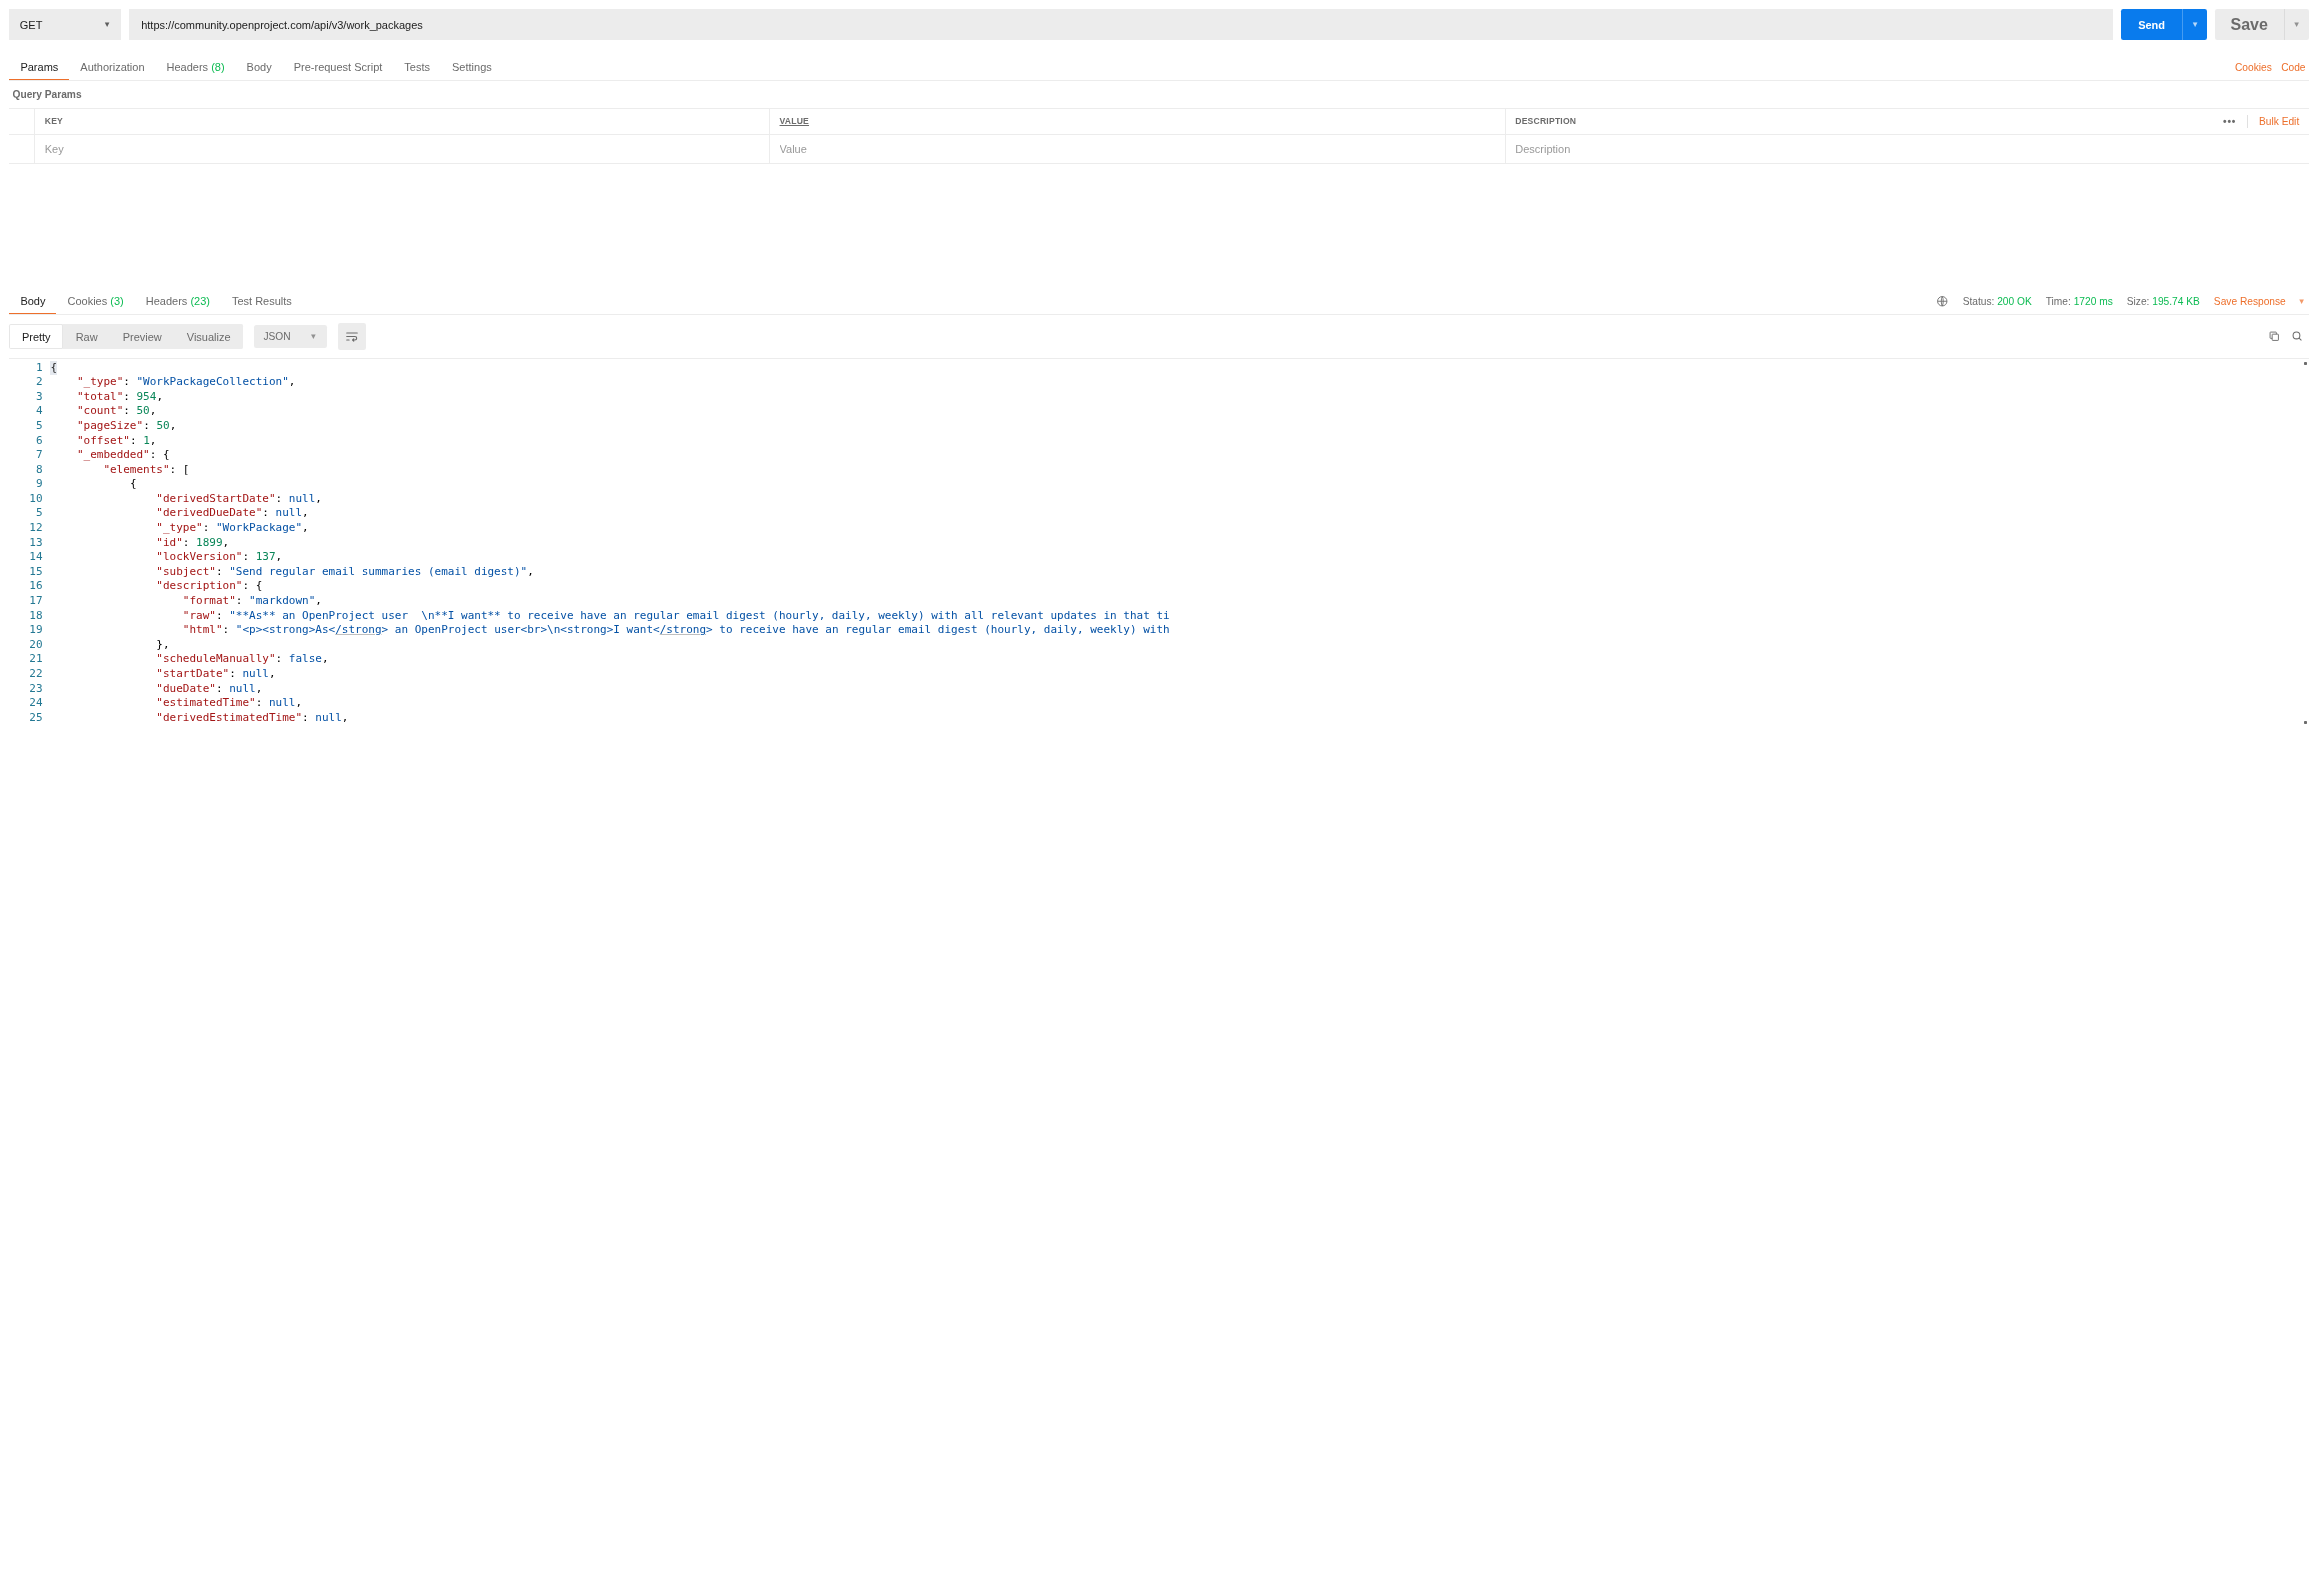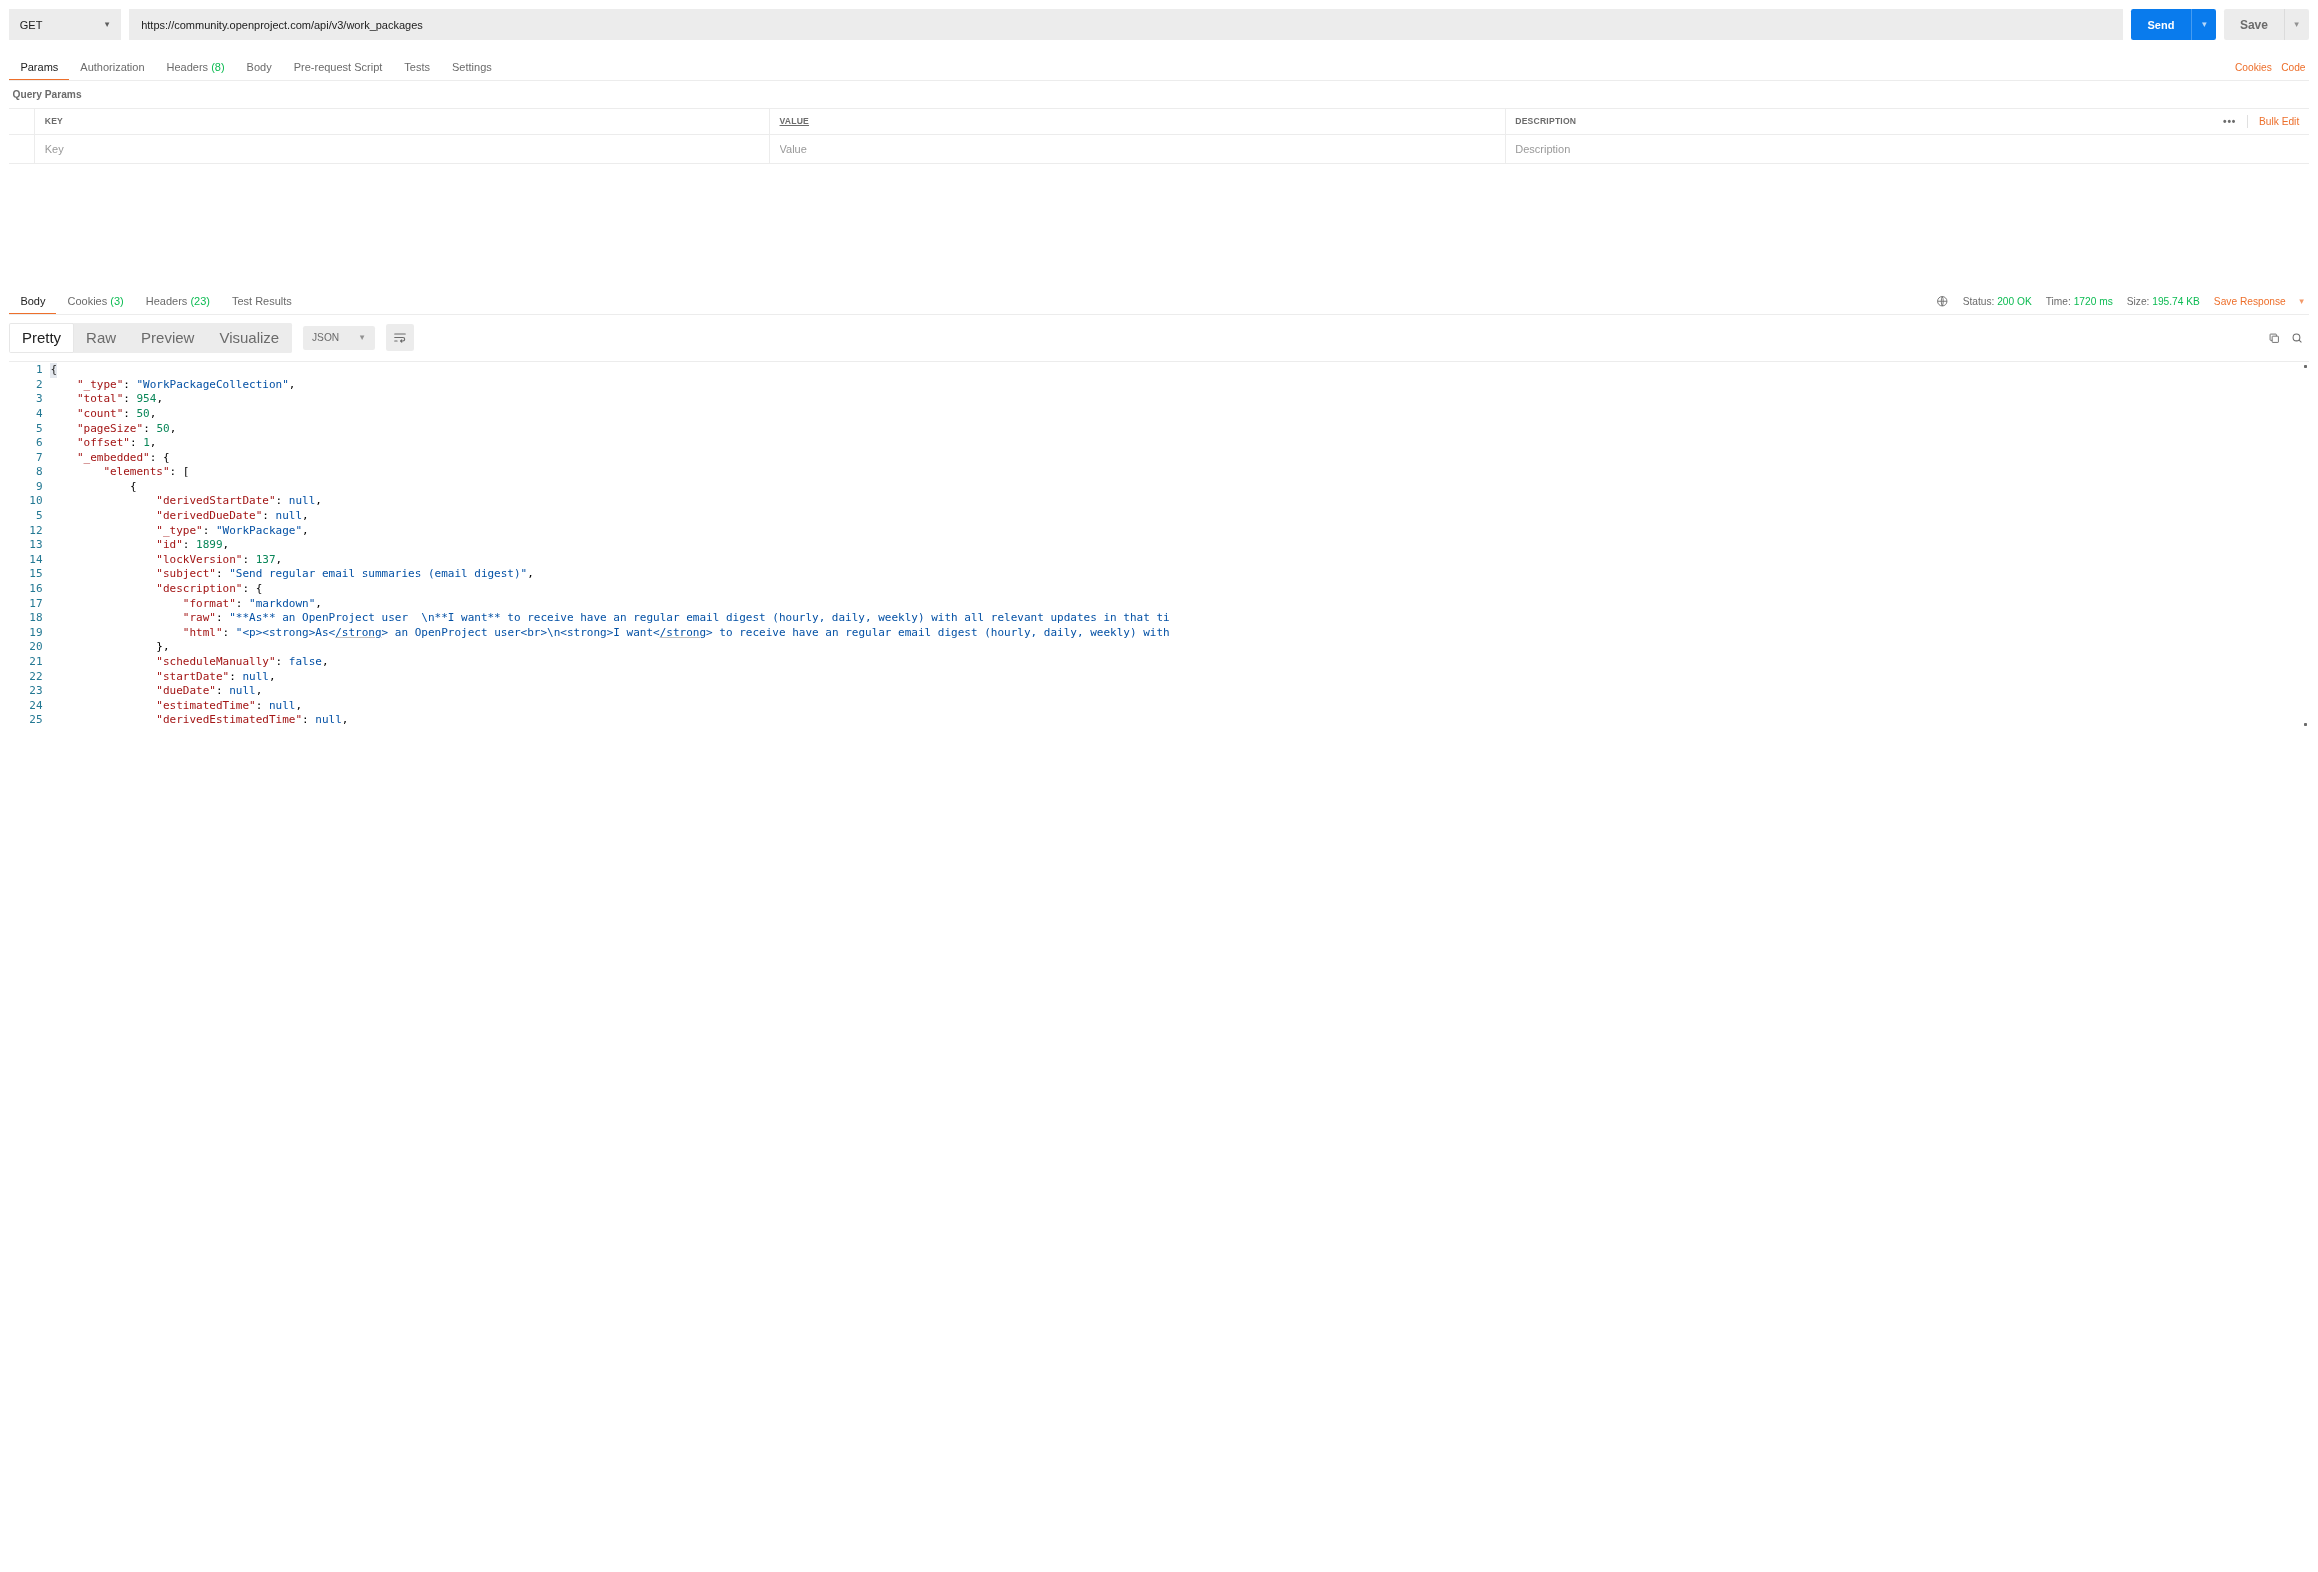--- a/index.html
+++ b/index.html
@@ -8,21 +8,21 @@
 
 
 .request-bar { display: flex; gap: 7.8px; margin-bottom: 14px; }
 .method-select { width: 112px; height: 31px; background: #ececec; border: 0.8px solid #ececec; display: flex; align-items: center; justify-content: space-between; padding: 0 9.4px; font-size: 11px; cursor: pointer; }
 .url-input { flex: 1; height: 31px; background: #ececec; border: 0.8px solid #ececec; padding: 0 11px; font-size: 11px; color: #212121; }
 .url-input::placeholder { color: #999; }
 .send-group { display: flex; }
 .send-btn { height: 31px; background: #097bed; color: #fff; border: none; padding: 0 17px; font-size: 11px; font-weight: 600; cursor: pointer; border-top-left-radius: 2.3px; border-bottom-left-radius: 2.3px; }
 .send-dd { height: 31px; width: 25px; background: #097bed; color: #fff; border: none; border-left: 0.8px solid rgba(255,255,255,0.25); cursor: pointer; border-top-right-radius: 2.3px; border-bottom-right-radius: 2.3px; display:flex; align-items:center; justify-content:center; }
 .save-group { display: flex; }
-.save-btn { height: 31px; background: #ececec; color: #6b6b6b; border: none; padding: 0 15.7px; font-size: 12px; font-weight: 600; cursor: pointer; border-top-left-radius: 2.3px; border-bottom-left-radius: 2.3px; }
+.save-btn { height: 31px; background: #ececec; color: #6b6b6b; border: none; padding: 0 15.7px; font-size: 16px; font-weight: 600; cursor: pointer; border-top-left-radius: 2.3px; border-bottom-left-radius: 2.3px; }
 .save-dd { height: 31px; width: 25px; background: #ececec; color: #6b6b6b; border: none; border-left: 0.8px solid rgba(0,0,0,0.07); cursor: pointer; border-top-right-radius: 2.3px; border-bottom-right-radius: 2.3px; display:flex; align-items:center; justify-content:center;}
 
 
 .req-tabs { display: flex; align-items: center; border-bottom: 0.8px solid #ececec; }
 .req-tab { padding: 6.3px 11px; font-size: 11px; color: #6b6b6b; cursor: pointer; border-bottom: 1.6px solid transparent; }
 .req-tab.active { color: #212121; border-bottom: 1.6px solid #ed6f2b; font-weight: 500; }
 .req-tab .count { color: #0cbb52; }
 .req-tabs-right { margin-left: auto; display: flex; gap: 9.4px; padding-right: 3.1px; }
 .link-orange { color: #ed6f2b; font-size: 10.2px; cursor: pointer; }
 
@@ -48,21 +48,21 @@
 .resp-tab { padding: 6.3px 11px; font-size: 11px; color: #6b6b6b; cursor: pointer; border-bottom: 1.6px solid transparent; }
 .resp-tab.active { color: #212121; border-bottom: 1.6px solid #ed6f2b; font-weight: 500; }
 .resp-tab .count { color: #0cbb52; }
 .resp-status { margin-left: auto; display: flex; align-items: center; gap: 14px; font-size: 10.2px; color: #6b6b6b; padding-right: 3.1px; }
 .resp-status .ok { color: #0cbb52; }
 .save-resp { color: #ed6f2b; cursor: pointer; display: flex; align-items: center; gap: 12px; }
 
 
 .view-controls { display: flex; align-items: center; padding: 7.8px 0; gap: 3.1px; }
 .view-tabgroup { display: inline-flex; background: #ececec; border-radius: 2.3px; overflow: hidden; }
-.view-tab { padding: 6.3px 12.5px; font-size: 15px; color: #6b6b6b; cursor: pointer; background: #ececec; }
+.view-tab { padding: 6.3px 12.5px; font-size: 11px; color: #6b6b6b; cursor: pointer; background: #ececec; }
 .view-tab.active { background: #fff; color: #212121; box-shadow: inset 0 0 0 0.8px #e0e0e0; border-radius: 2.3px; }
 .fmt-select { margin-left: 7.8px; display: inline-flex; background: #ececec; border-radius: 2.3px; align-items: center; padding: 6.3px 9.4px; gap: 19px; color: #6b6b6b; cursor: pointer; font-size: 10.2px; }
 .wrap-icon-btn { margin-left: 7.8px; width: 28px; height: 27px; background: #ececec; border-radius: 2.3px; display: flex; align-items: center; justify-content: center; color: #6b6b6b; cursor: pointer; }
 .view-right { margin-left: auto; display: flex; gap: 11px; padding-right: 4.7px; }
 .view-right .iconbtn { color: #6b6b6b; cursor: pointer; }
 
 
 .code-viewer { display: flex; font-family: "SF Mono", Menlo, Consolas, monospace; font-size: 11px; line-height: 14.6px; border-top: 0.8px solid #ececec; position: relative; overflow: hidden; }
 .gutter { width: 41px; text-align: right; padding: 1.6px 7.8px 1.6px 0; color: #237893; background: #fff; user-select: none; }
 .gutter div { height: 14.6px; }

